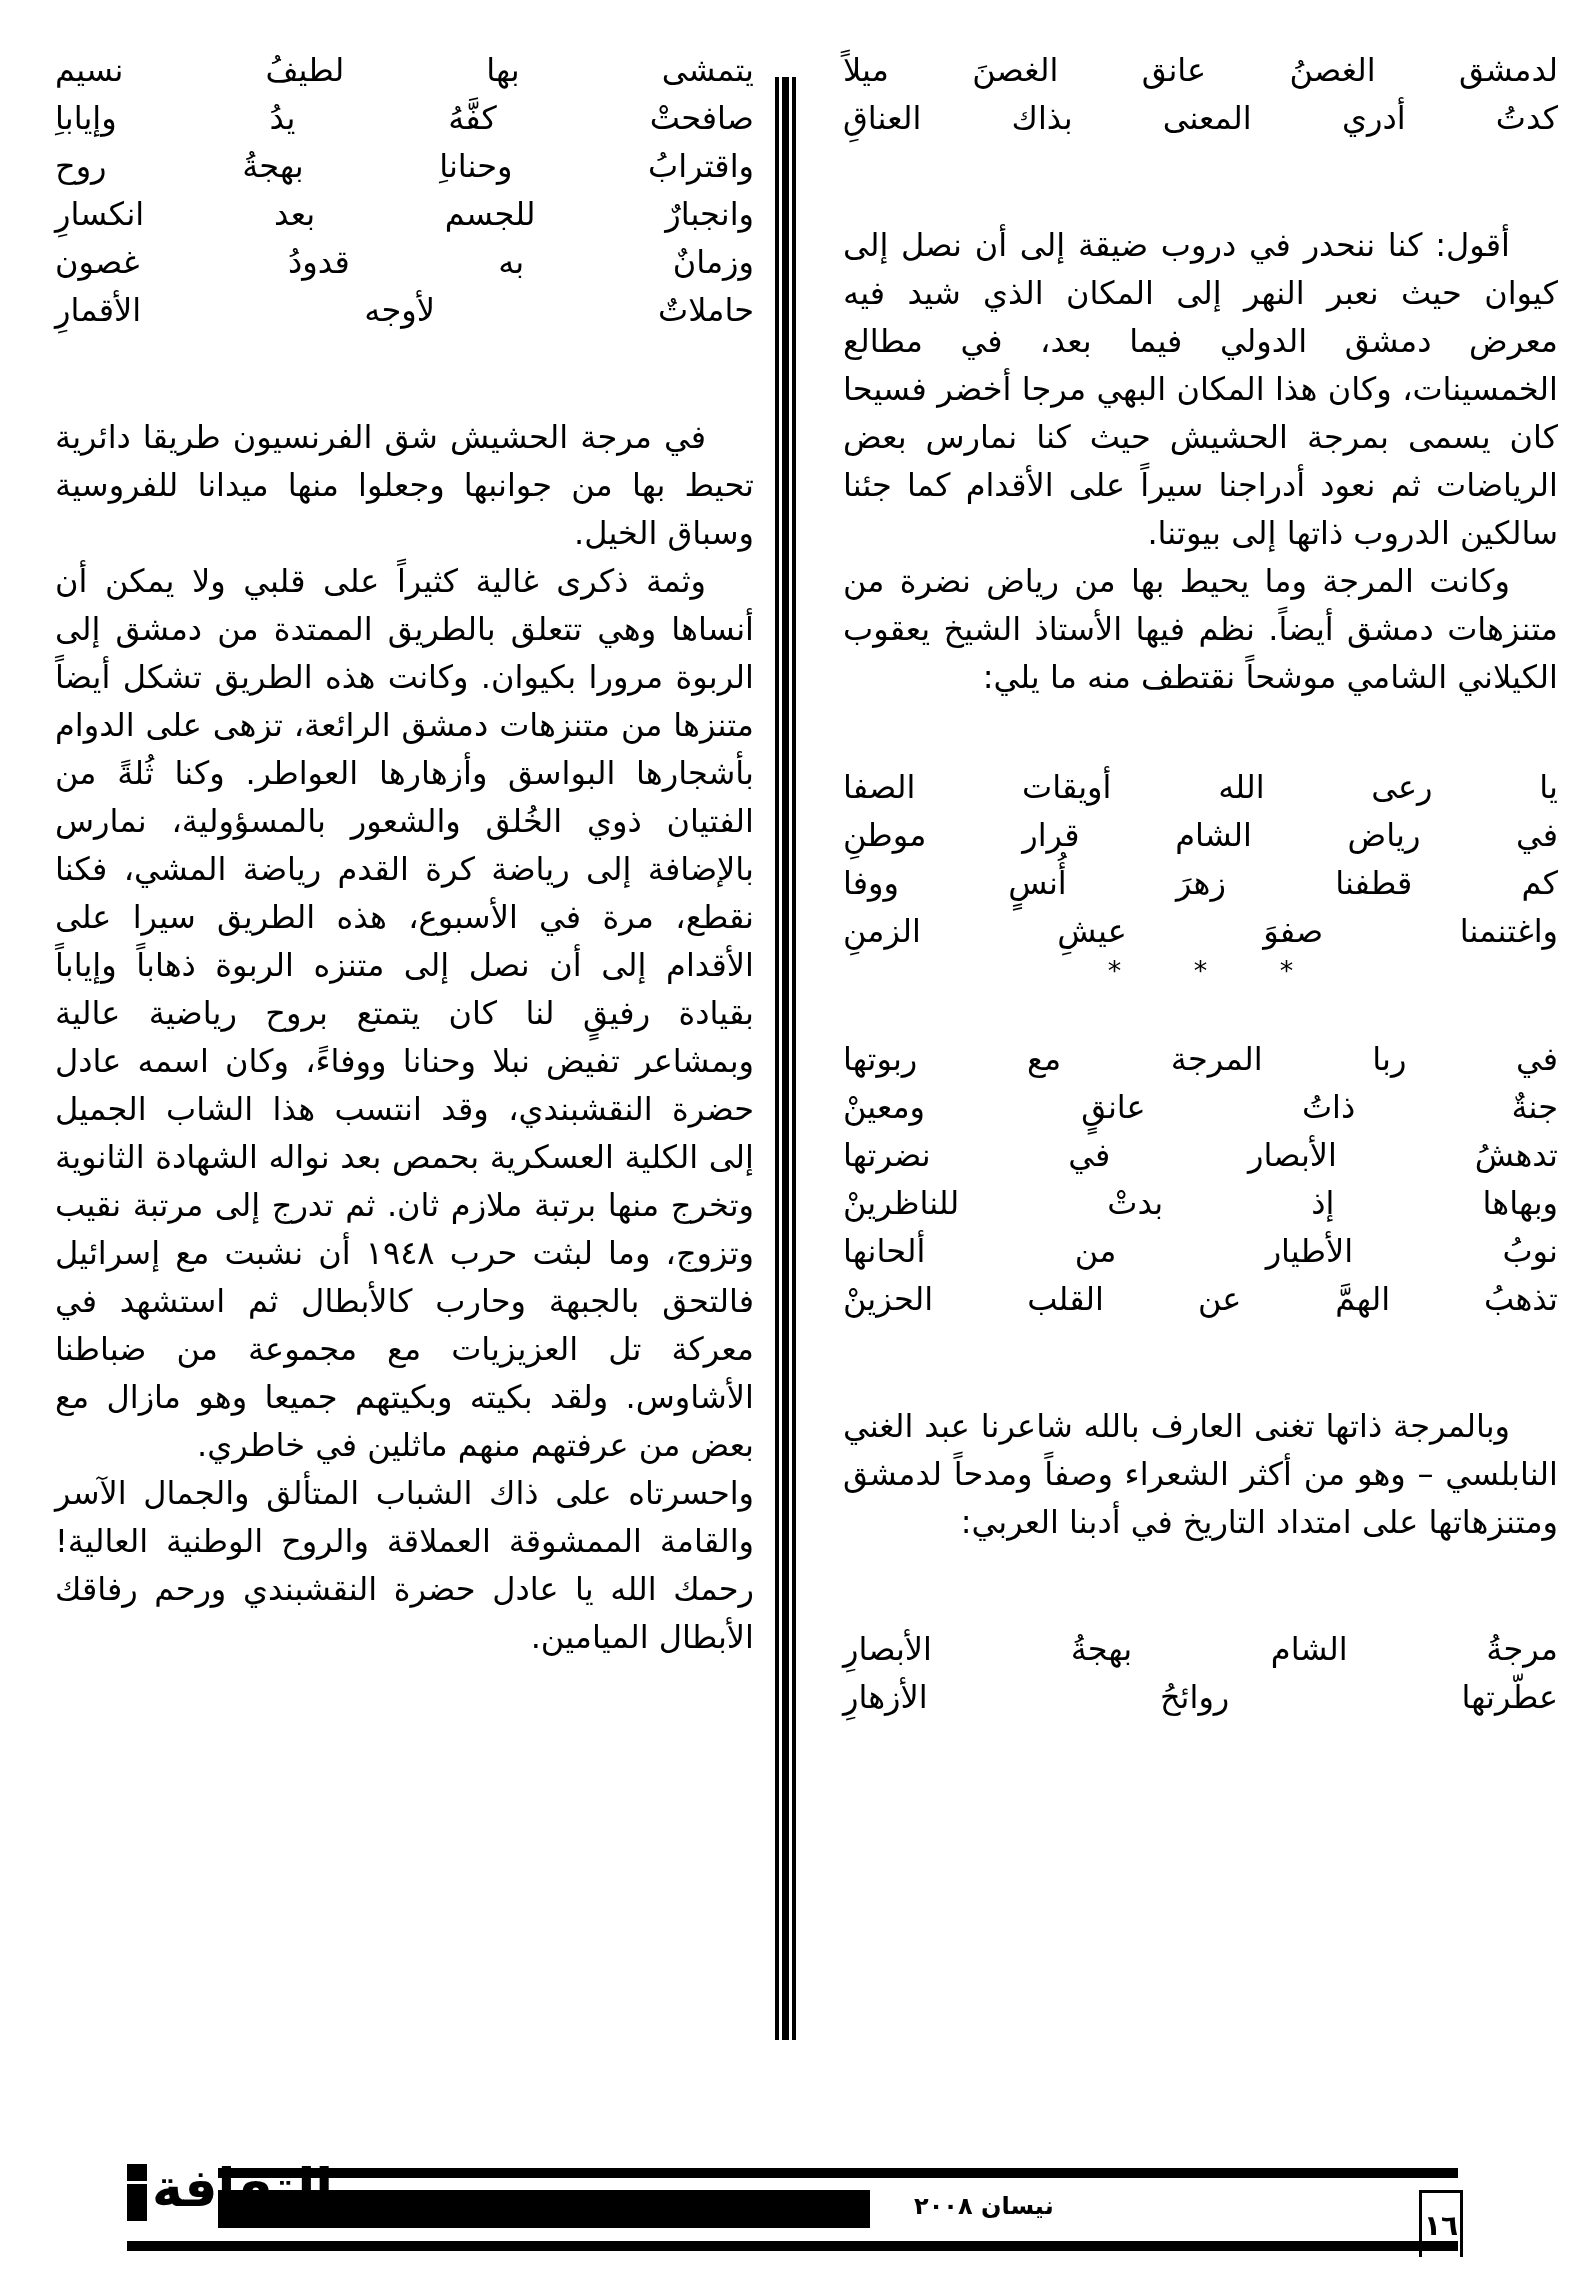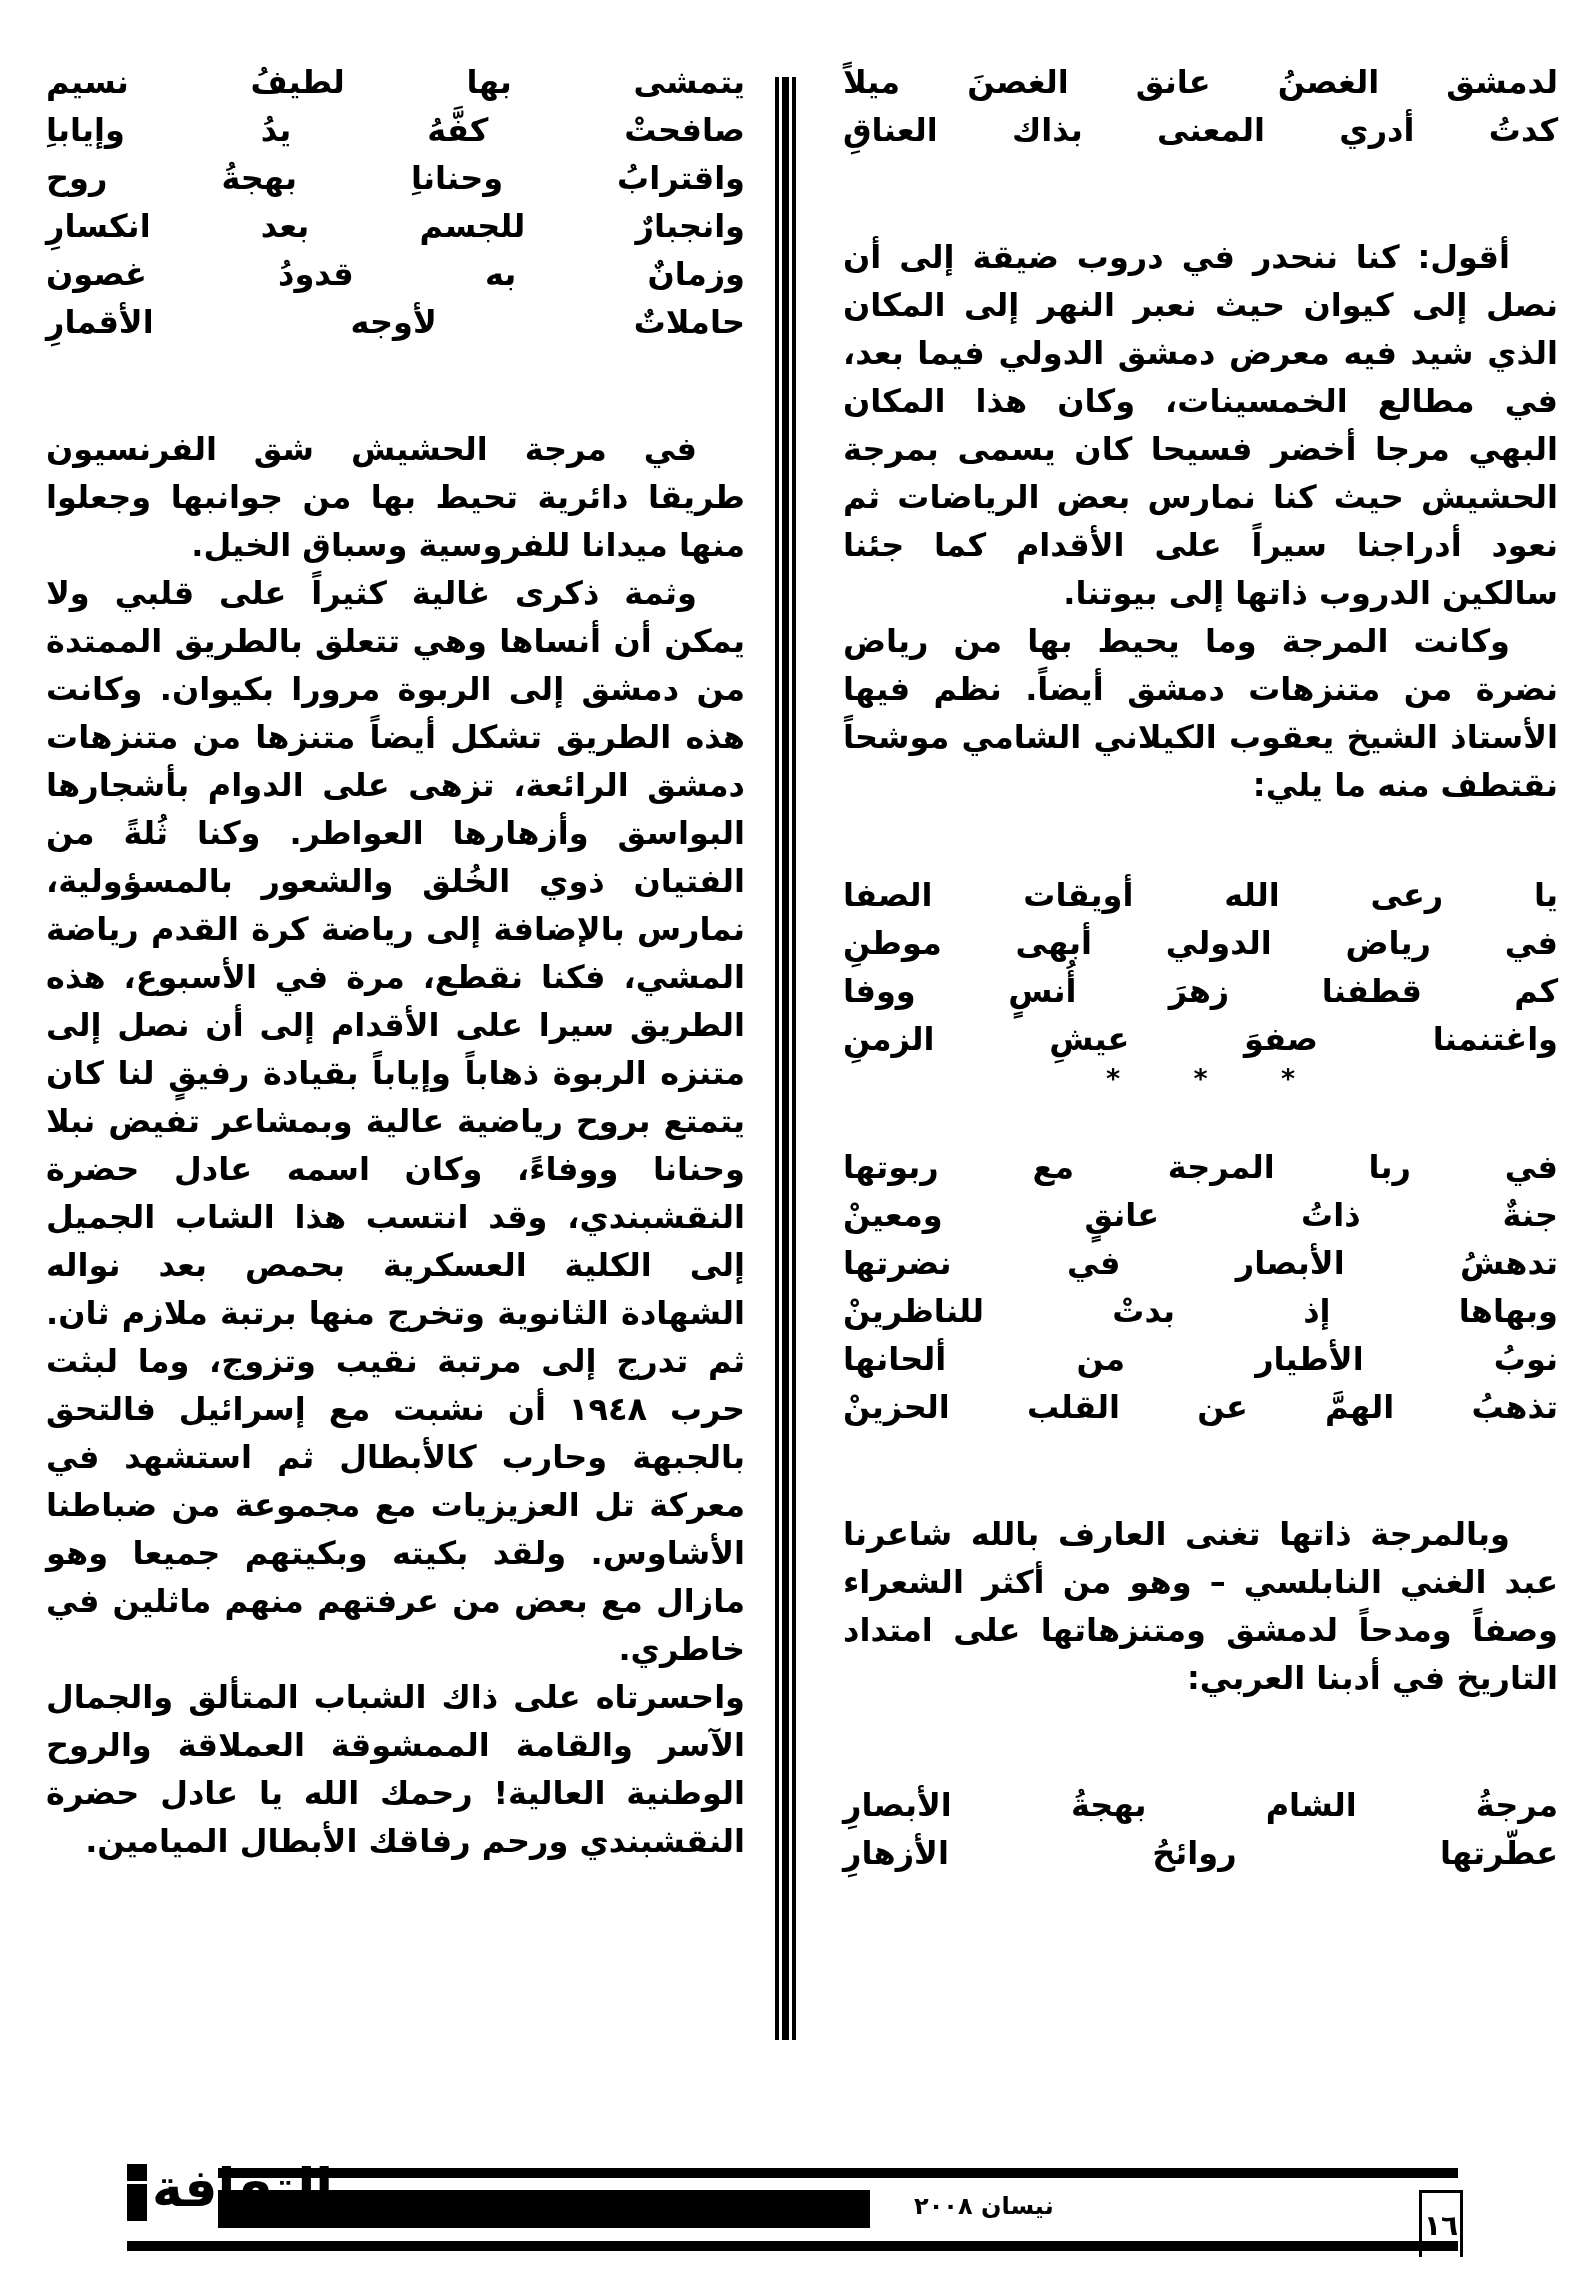--- a/index.html
+++ b/index.html
@@ -1,20 +1,20 @@
 <!DOCTYPE html>
 <html lang="ar" dir="rtl" style="font-size:12.7px"><head>
 <meta charset="utf-8">
 <style>
   html, body { margin:0; padding:0; background:#ffffff; }
   body { width:1590px; height:2295px; position:relative; overflow:hidden;
          font-family:"DejaVu Sans", "Liberation Sans", sans-serif; color:#000; }
   .page { position:absolute; inset:0; }
-  .col { position:absolute; top:58px; width:715px; direction:rtl; text-align:justify;
-         font-weight:bold; font-size:32px; line-height:48px; }
+  .col { position:absolute; top:46px; width:715px; direction:rtl; text-align:justify;
+         font-weight:normal; font-size:32px; line-height:48px;margin-left:9px; }
   .col-right { right:32px; width:715px; }
   .col-left { left:46px; width:699px; }
   .para { margin:0; text-align-last:auto; }
   .para.indent { text-indent:48px; }
   .verse { margin:0; text-align:justify; text-align-last:justify; }
   .gap-s { height:48px; }
   .gap-m { height:62px; }
   .gap-l { height:79px; }
   .stars { text-align:center; letter-spacing:0; margin:0; line-height:32px; font-size:27px; word-spacing:64px; }
   .divider { position:absolute; left:775px; top:77px; height:1963px; width:24px; }
@@ -45,21 +45,21 @@
     <div>
       <p class="verse">لدمشق الغصنُ عانق الغصنَ ميلاً</p>
       <p class="verse">كدتُ أدري المعنى بذاك العناقِ</p>
     </div>
     <div class="gap-l"></div>
     <p class="para indent">أقول: كنا ننحدر في دروب ضيقة إلى أن نصل إلى كيوان حيث نعبر النهر إلى المكان الذي شيد فيه معرض دمشق الدولي فيما بعد، في مطالع الخمسينات، وكان هذا المكان البهي مرجا أخضر فسيحا كان يسمى بمرجة الحشيش حيث كنا نمارس بعض الرياضات ثم نعود أدراجنا سيراً على الأقدام كما جئنا سالكين الدروب ذاتها إلى بيوتنا.</p>
     <p class="para indent">وكانت المرجة وما يحيط بها من رياض نضرة من متنزهات دمشق أيضاً. نظم فيها الأستاذ الشيخ يعقوب الكيلاني الشامي موشحاً نقتطف منه ما يلي:</p>
     <div class="gap-m"></div>
     <div>
       <p class="verse">يا رعى الله أويقات الصفا</p>
-      <p class="verse">في رياض الدولي أبهى موطنِ</p>
+      <p class="verse">في رياض الشام قرار موطنِ</p>
       <p class="verse">كم قطفنا زهرَ أُنسٍ ووفا</p>
       <p class="verse">واغتنمنا صفوَ عيشِ الزمنِ</p>
     </div>
     <p class="stars">* * *</p>
     <div class="gap-s"></div>
     <div>
       <p class="verse">في ربا المرجة مع ربوتها</p>
       <p class="verse">جنةٌ ذاتُ عانقٍ ومعينْ</p>
       <p class="verse">تدهشُ الأبصار في نضرتها</p>
       <p class="verse">وبهاها إذ بدتْ للناظرينْ</p>

